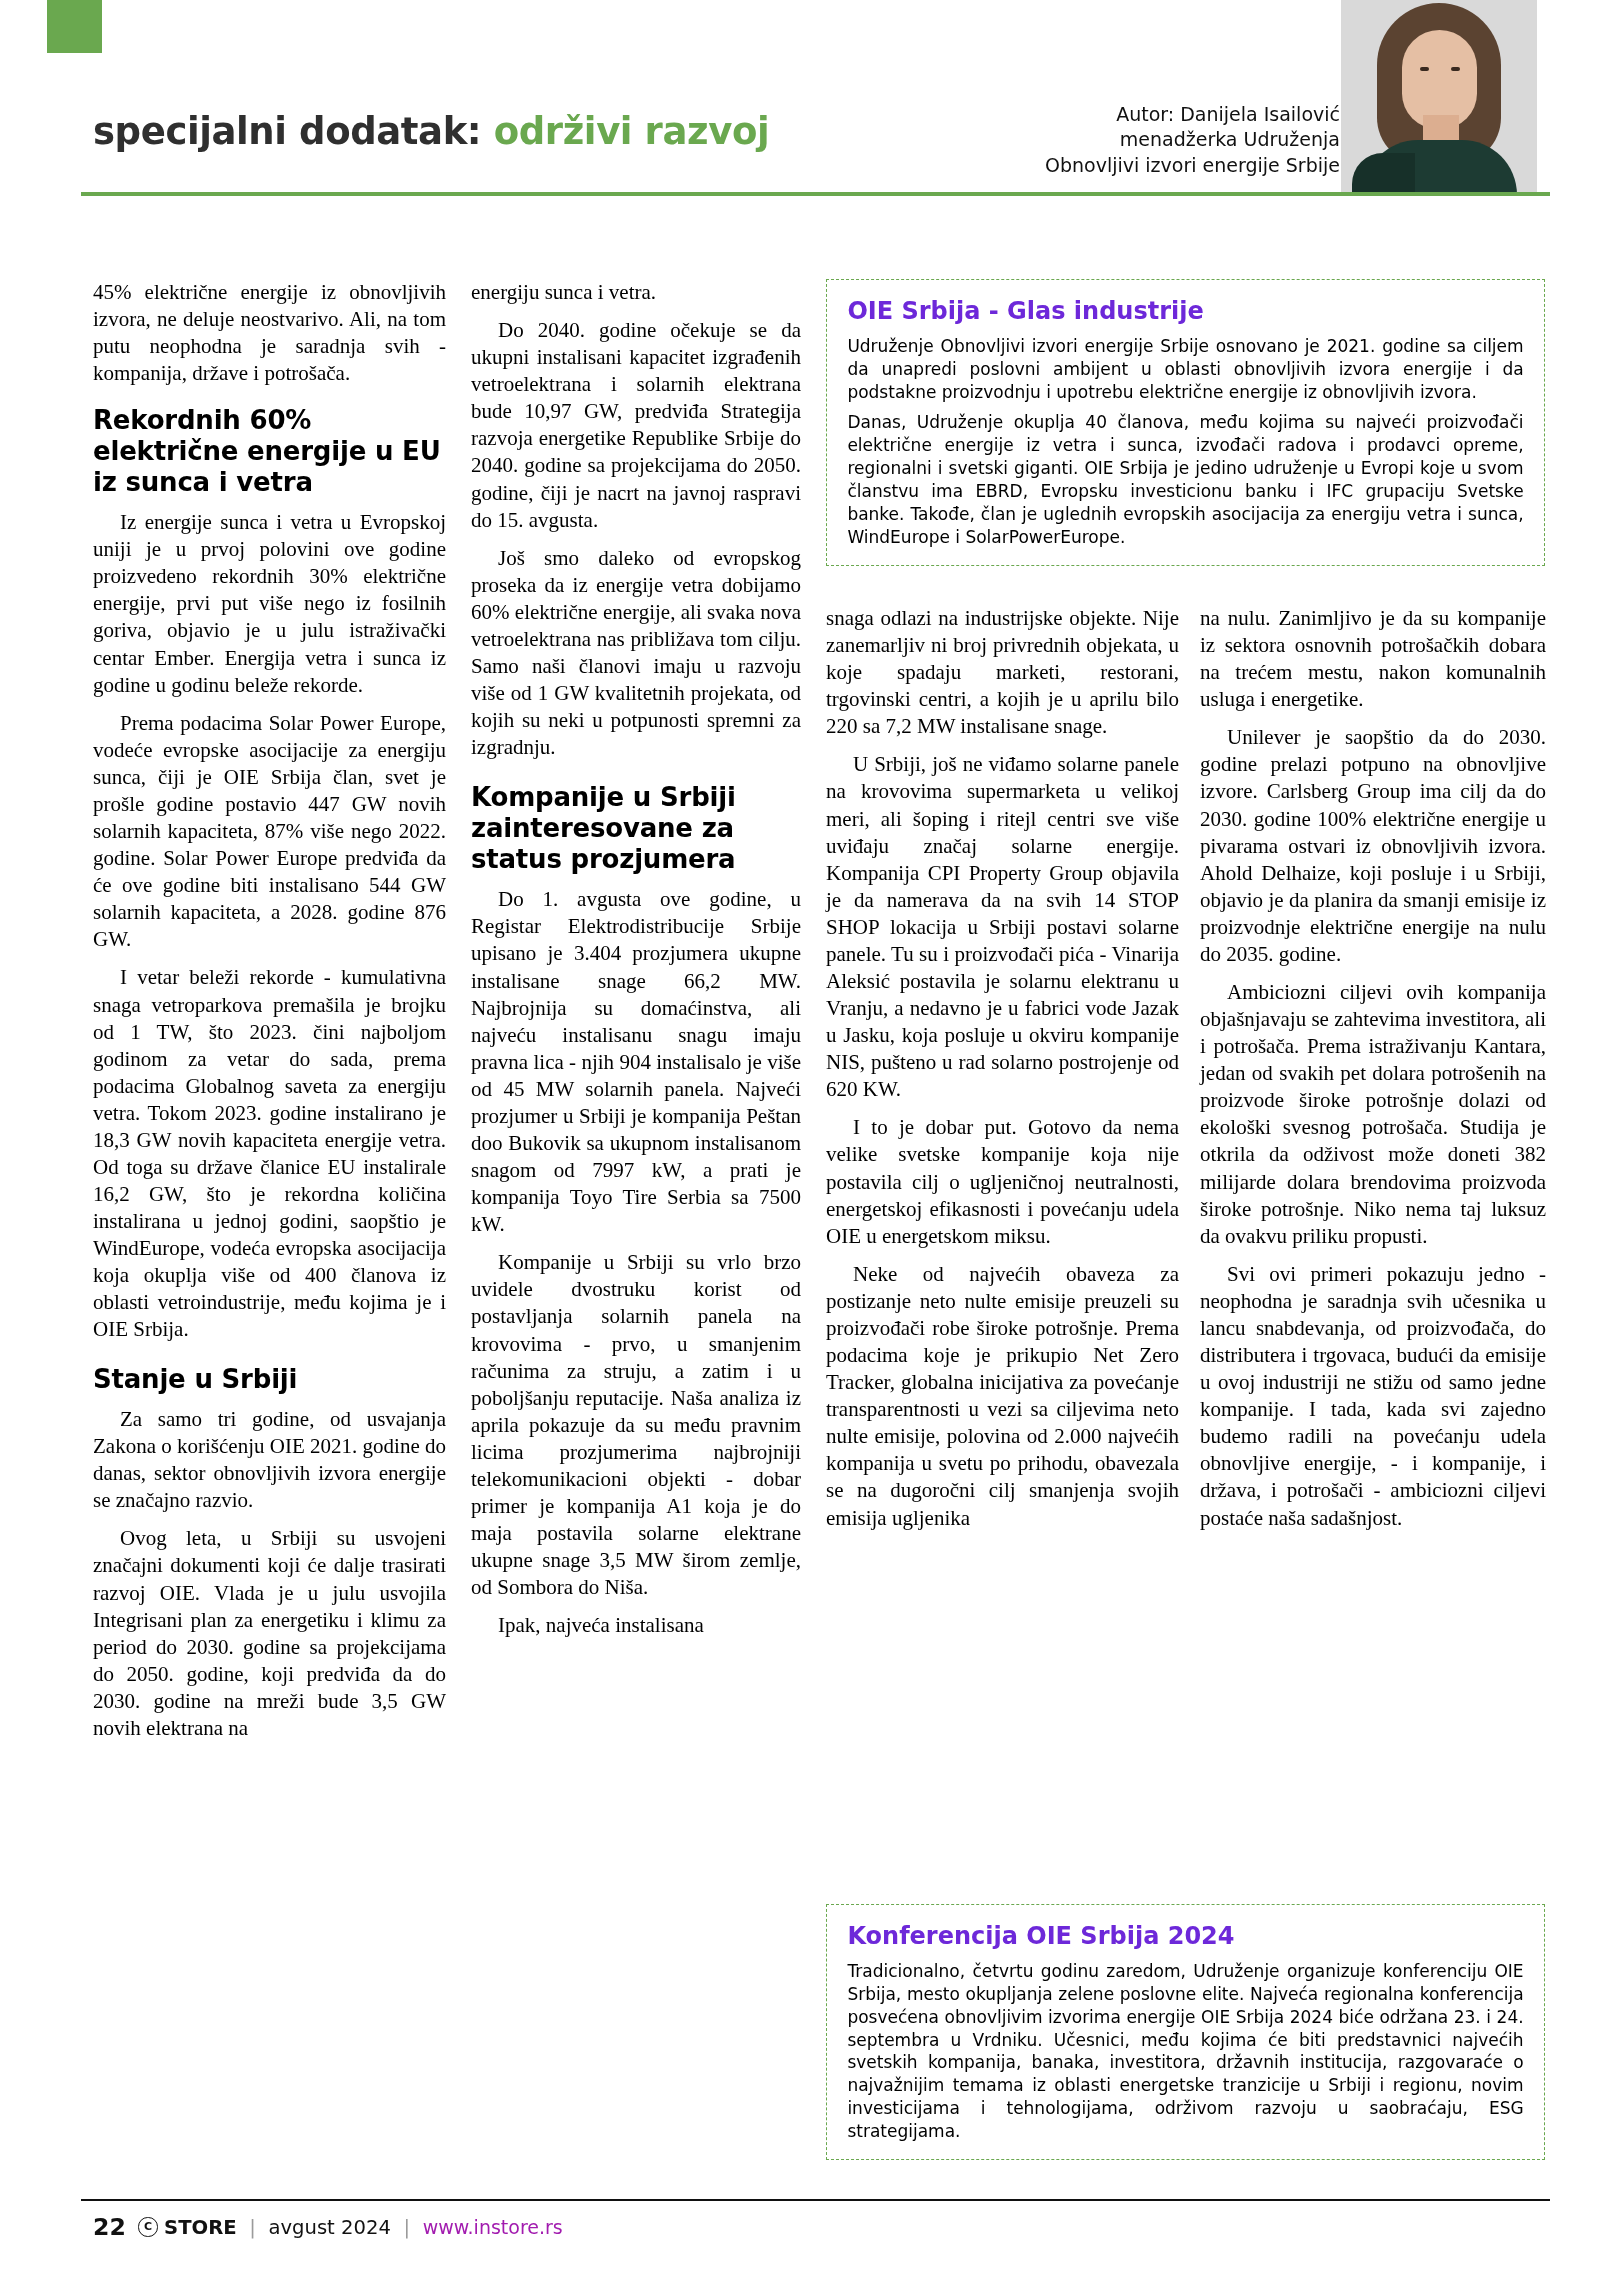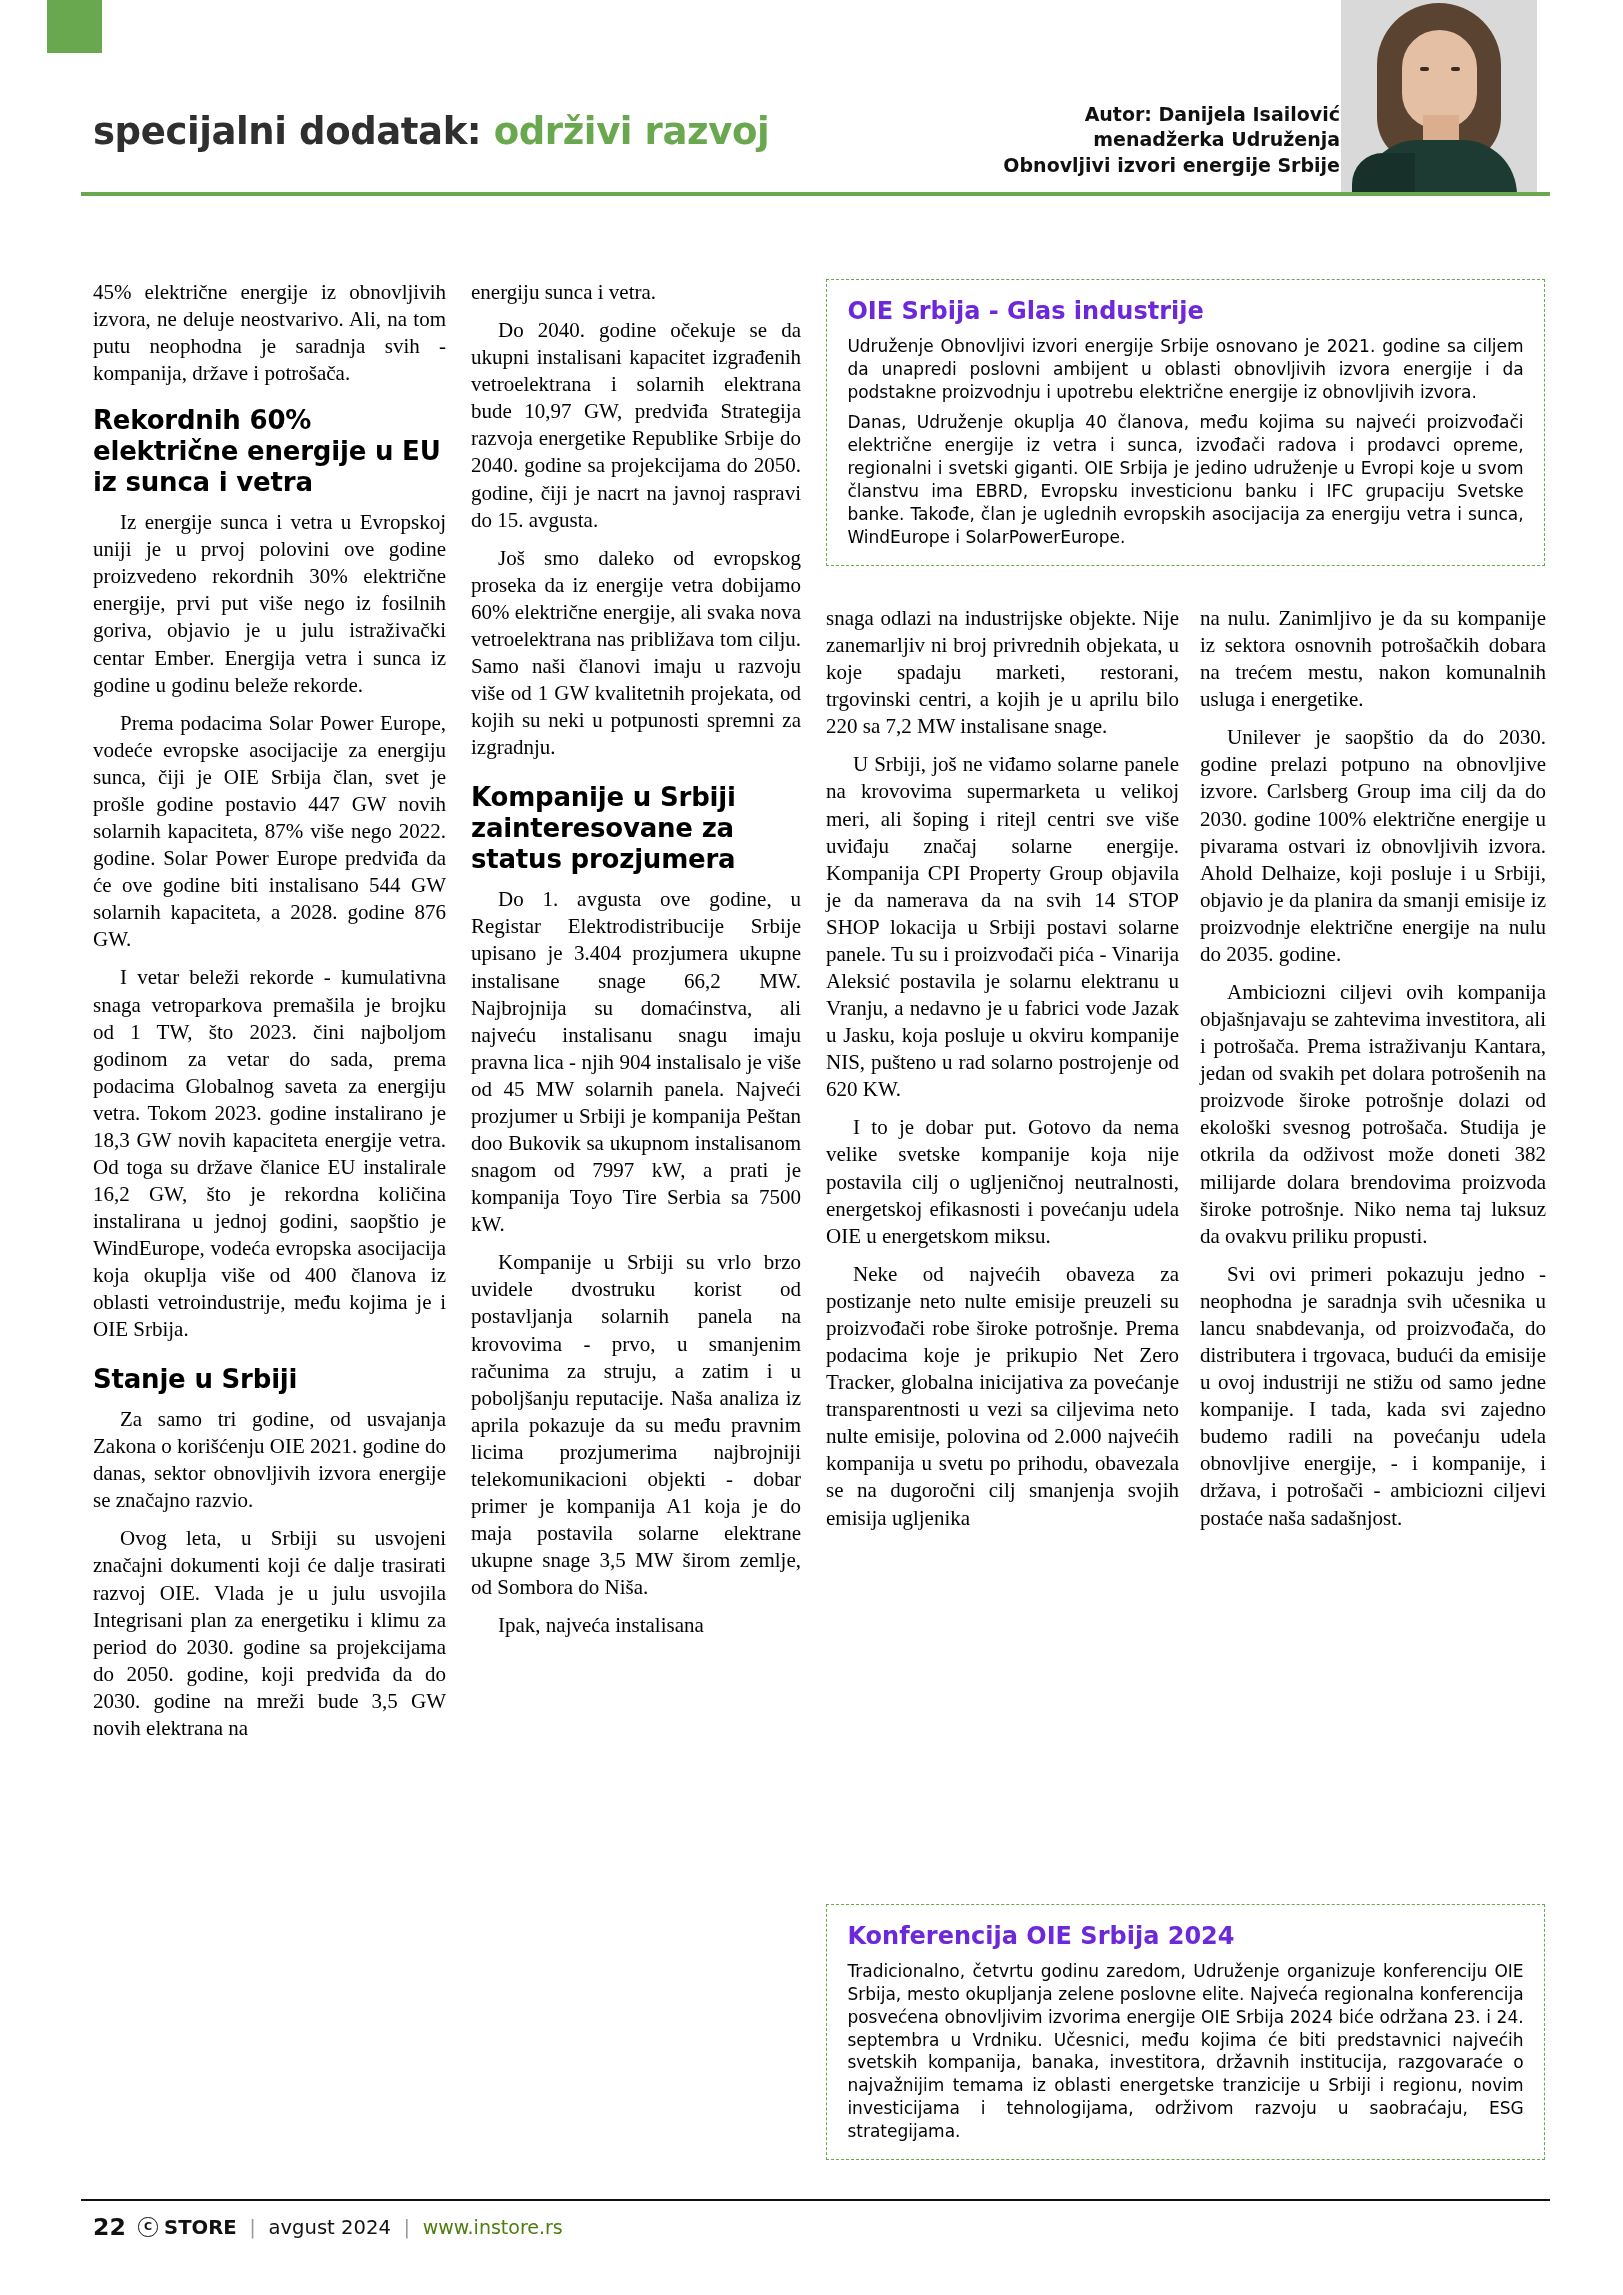--- a/index.html
+++ b/index.html
@@ -5,21 +5,21 @@
   html,body{margin:0;padding:0;background:#fff;}
   body{width:1623px;min-height:2295px;font-family:"Liberation Serif",serif;color:#000;position:relative;}
   .page{position:relative;width:1623px;height:2295px;overflow:hidden;}
 
   
   .green-tab{position:absolute;left:47px;top:0;width:55px;height:53px;background:#6aa84f;}
   .header{position:absolute;left:0;top:0;width:1623px;height:196px;}
   .hdr-rule{position:absolute;left:81px;top:192px;width:1469px;height:3.9px;background:#6aa84f;}
   .hdr-title{position:absolute;left:93px;top:110px;font-family:"DejaVu Sans",sans-serif;font-weight:bold;font-size:37px;letter-spacing:-0.4px;color:#2f2f2f;}
   .hdr-title .accent{color:#6aa84f;}
-  .hdr-author{position:absolute;right:283px;top:102px;text-align:right;font-family:"DejaVu Sans",sans-serif;font-weight:bold;font-size:19px;line-height:1.34;color:#111;}
+  .hdr-author{position:absolute;right:283px;top:102px;text-align:right;font-family:"DejaVu Sans",sans-serif;font-weight:normal;font-size:19px;line-height:1.34;color:#111;}
   .hdr-photo{position:absolute;right:86px;top:-7.9px;width:196px;height:204px;overflow:hidden;}
   .photo-bg{position:absolute;left:0;top:0;width:196px;height:204px;background:#d9d9d9;}
   .photo-hair{position:absolute;left:36px;top:11px;width:124px;height:161px;border-radius:63px 63px 47px 47px;background:#5b4331;}
   .photo-face{position:absolute;left:61px;top:38px;width:75px;height:99px;border-radius:38px 38px 36px 36px;background:#e5bfa4;}
   .photo-neck{position:absolute;left:82px;top:123px;width:36px;height:36px;background:#dcae90;}
   .photo-body{position:absolute;left:22px;top:148px;width:154px;height:63px;border-radius:55px 55px 0 0;background:#1d3b33;}
   .photo-shoulderl{position:absolute;left:11px;top:161px;width:63px;height:55px;background:#173029;border-radius:31px 0 0 0;}
   .photo-eye{position:absolute;width:8.6px;height:3.9px;background:#3a2a20;border-radius:2.4px;}
 
   
@@ -43,21 +43,21 @@
   .box-industrija{left:826px;top:279px;width:719px;}
   .box-konf{left:826px;top:1904px;width:719px;}
 
   
   .footer-rule{position:absolute;left:81px;top:2199px;width:1469px;height:2.4px;background:#111;}
   .footer{position:absolute;left:93px;top:2213px;font-family:"DejaVu Sans",sans-serif;font-size:19.6px;color:#111;display:flex;align-items:center;gap:12.6px;}
   .pageno{font-weight:bold;font-size:23.6px;}
   .brand{display:inline-flex;align-items:center;gap:6.3px;font-weight:bold;}
   .brand .c{display:inline-block;width:17.3px;height:17.3px;border:1.6px solid #111;border-radius:50%;font-size:11px;line-height:17.3px;text-align:center;font-weight:bold;}
   .sep{color:#9b9b9b;}
-  .site{color:#4d7c0f;font-weight:normal;font-size:19px;}
+  .site{color:#a21caf;font-weight:normal;font-size:19px;}
 </style>
 </head>
 <body>
 
 <div class="page">
 
   <div class="header">
     <div class="green-tab"></div>
 
     <div class="hdr-title">

